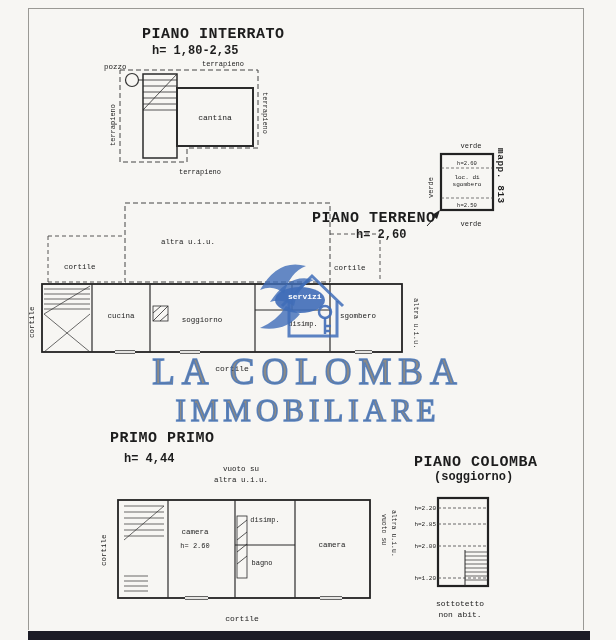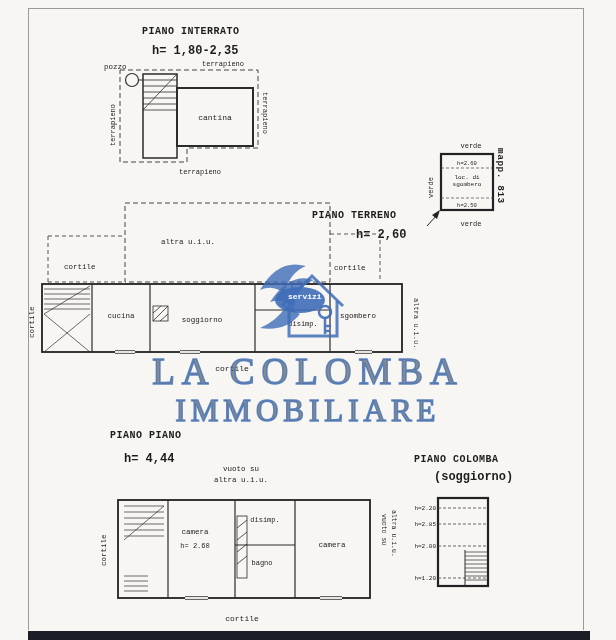--- a/index.html
+++ b/index.html
@@ -1,20 +1,20 @@
 <!DOCTYPE html>
 <html><head>
 <meta charset="utf-8">
 <style>
   * { margin:0; padding:0; box-sizing:border-box; }
   html,body { width:616px; height:640px; }
   body { background:#e9e8e5; font-family:"Liberation Mono","DejaVu Sans Mono",monospace; }
   .page { position:relative; width:616px; height:640px; background:#f7f6f3; overflow:hidden; }
   .abs { position:absolute; }
-  .title { font-size:10px; font-weight:700; letter-spacing:.5px; color:#1d1d1d; white-space:nowrap; }
+  .title { font-size:15px; font-weight:700; letter-spacing:.5px; color:#1d1d1d; white-space:nowrap; }
   .sub { font-size:12px; font-weight:700; color:#1d1d1d; white-space:nowrap; }
   .lbl { font-size:8px; color:#222; white-space:nowrap; }
   .scan-border { border:1px solid #9a9995; }
   svg text { font-family:"Liberation Mono","DejaVu Sans Mono",monospace; fill:#1d1d1d; }
   svg text.wm { font-family:"Liberation Serif","DejaVu Serif",serif; }
   .rot90 { transform:rotate(90deg); transform-origin:left top; }
   .center2 { text-align:center; line-height:11px; }
   .center2 span { display:block; }
 </style>
 </head>
@@ -139,21 +139,21 @@
       <path d="M12,74 Q30,66 38,52 L52,60 Q38,78 12,74 Z"></path>
     </g>
   </svg>
   <div class="abs" style="left:288px;top:292px;z-index:6;font-size:8px;font-weight:700;color:#ffffff">servizi</div>
 
   <svg class="abs" style="left:0;top:344px;z-index:5" width="616" height="100" viewBox="0 0 616 100">
     <text class="wm" x="308" y="40" font-size="37" letter-spacing="7" text-anchor="middle" fill="#ffffff" fill-opacity="0.5" stroke="#4876b8" stroke-opacity="0.85" stroke-width="1.5">LA COLOMBA</text>
     <text class="wm" x="308" y="77" font-size="31" letter-spacing="5" text-anchor="middle" fill="#ffffff" fill-opacity="0.5" stroke="#4876b8" stroke-opacity="0.85" stroke-width="1.5">IMMOBILIARE</text>
   </svg>
 
-  <div class="abs title" style="left:110px;top:430px">PIANO PIANO</div>
+  <div class="abs title" style="left:110px;top:430px">PRIMO PRIMO</div>
   <div class="abs sub" style="left:124px;top:452px">h= 4,44</div>
 
   <div class="abs lbl center2" style="left:196px;top:464px;width:90px;font-size:7.5px">
     <span>vuoto su</span>
     <span>altra u.i.u.</span>
   </div>
 
   <svg class="abs" style="left:80px;top:488px" width="330" height="142" viewBox="0 0 330 142">
     <rect x="38" y="12" width="252" height="98" fill="none" stroke="#222" stroke-width="1.8"></rect>
     <g stroke="#2b2b2b" stroke-width="1.2">
@@ -222,16 +222,20 @@
         <line x1="60" y1="82" x2="83" y2="82"></line>
       <line x1="60" y1="86" x2="83" y2="86"></line>
         <line x1="60" y1="90" x2="83" y2="90"></line>
     </g>
     <text x="31" y="20" font-size="6" text-anchor="end">h=2.20</text>
     <text x="31" y="36" font-size="6" text-anchor="end">h=2.85</text>
     <text x="31" y="58" font-size="6" text-anchor="end">h=2.00</text>
     <text x="31" y="90" font-size="6" text-anchor="end">h=1.20</text>
   </svg>
 
+  <div class="abs lbl center2" style="left:420px;top:598px;width:80px">
+    <span>sottotetto</span>
+    <span>non abit.</span>
+  </div>
 
   <div class="abs" style="left:28px;top:631px;width:562px;height:9px;background:#1c1c26"></div>
 
 </div>
 
 </body></html>

